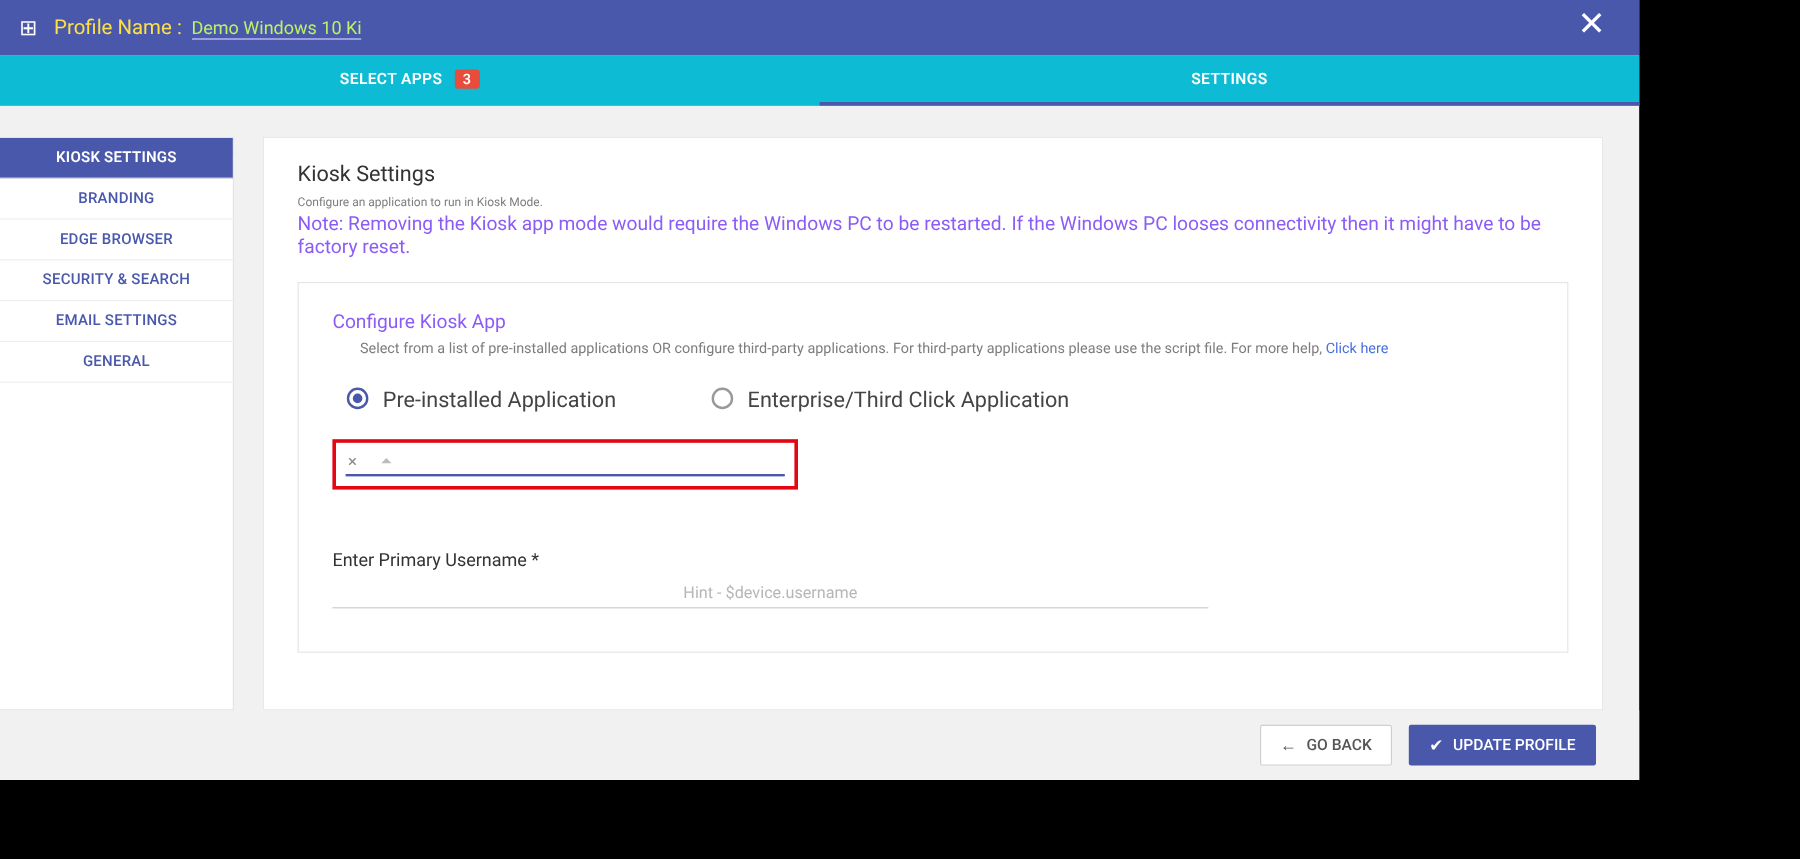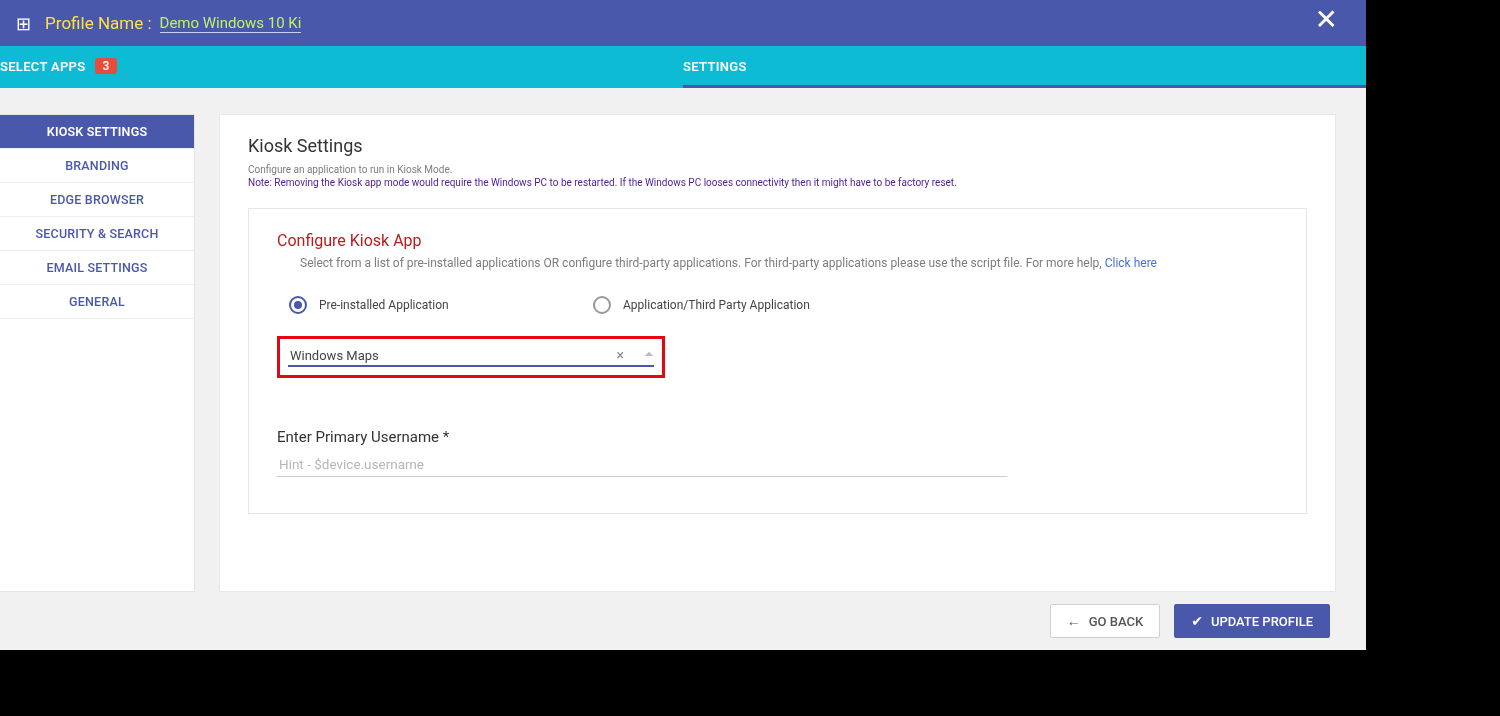--- a/index.html
+++ b/index.html
@@ -21,21 +21,21 @@
     position: absolute; right: 28px; top: 6px; font-size: 28px; color: #fff;
     cursor: pointer; font-weight: 300; line-height: 28px;
   }
 
   
   .tabstrip {
     height: 42px; background: #0dbcd4; display: flex; align-items: stretch; font-size: 13px;
     border-bottom: 2px solid #0dbcd4;
   }
   .tabstrip .tab {
-    flex: 1; display: flex; align-items: center; 
+    flex: 1; display: flex; align-items: center; justify-content: center;
     color: #ffffff; font-weight: 600; letter-spacing: 0.3px; cursor: pointer; position: relative;
   }
   .tabstrip .tab .badge {
     background: #e84c3d; color: #fff; font-size: 12px; border-radius: 3px;
     padding: 1px 7px; margin-left: 10px; font-weight: 600;
   }
   .tabstrip .tab.active::after {
     content: ""; position: absolute; left: 0; right: 0; bottom: -2px; height: 3px;
     background: #4a58ab;
   }
@@ -59,31 +59,31 @@
     width: 0; height: 0; border-top: 11px solid transparent; border-bottom: 11px solid transparent;
     border-right: 11px solid #f1f1f1;
   }
 
   .content {
     flex: 1; margin: 26px 30px 0 24px; background: #fff; padding: 20px 28px 28px 28px;
     border: 1px solid #e8e8e8; overflow: hidden;
   }
   .content h2 { font-size: 18px; font-weight: 400; color: #333; margin-bottom: 6px; }
   .content .sub { font-size: 10px; color: #7d7d7d; line-height: 1.5; }
-  .content .note { font-size: 10px; color: #4c1d95; margin-bottom: 20px; }
+  .content .note { font-size: 16px; color: #8b5cf6; margin-bottom: 20px; }
 
   .panel {
     border: 1px solid #e6e6e6; padding: 22px 28px 36px 28px;
   }
-  .panel h3 { font-size: 16px; font-weight: 400; color: #b91c1c; margin-bottom: 6px; }
+  .panel h3 { font-size: 16px; font-weight: 400; color: #8b5cf6; margin-bottom: 6px; }
   .panel .desc { font-size: 12px; color: #7d7d7d; margin-bottom: 26px; margin-left: 23px; }
   .panel .desc a, .panel .help a { color: #4a6fe0; text-decoration: none; cursor: pointer; }
 
   .radio-row { display: flex; gap: 0; align-items: center; margin-bottom: 22px; padding-left: 12px; }
-  .radio-opt { display: flex; align-items: center; font-size: 12px; color: #444; cursor: pointer; width: 304px; }
+  .radio-opt { display: flex; align-items: flex-start; font-size: 18px; color: #444; cursor: pointer; width: 304px; }
   .radio-opt .circle {
     width: 18px; height: 18px; border: 2px solid #4a58ab; border-radius: 50%;
     margin-right: 12px; display: flex; align-items: center; justify-content: center;
   }
   .radio-opt .circle.unchecked { border-color: #999; }
   .radio-opt .circle .dot { width: 8px; height: 8px; background: #4a58ab; border-radius: 50%; }
 
   .select-highlight {
     border: 3px solid #e30613; width: 388px; padding: 8px 8px;
   }
@@ -96,21 +96,21 @@
   .select-box .tri {
     width: 0; height: 0; border-left: 6px solid transparent; border-top: 6px solid #bbb;
     margin-left: 8px; transform: rotate(-45deg); margin-top: 2px;
   }
 
   .section2 { margin-top: 50px; }
   .section2 h4 { font-size: 15px; font-weight: 400; color: #333; margin-bottom: 6px; }
   .section2 .help { font-size: 12px; color: #7d7d7d; margin-bottom: 28px; }
   .username-input {
     width: 730px; border: none; border-bottom: 1px solid #ccc; font-size: 13.5px;
-    padding: 4px 2px; color: #555; background: transparent; outline: none;
+    padding: 4px 2px; color: #555; background: transparent; outline: none; text-align: center;
   }
   .username-input::placeholder { color: #b6b6b6; }
 
   
   .footer {
     position: absolute; bottom: 0; left: 0; right: 0; height: 58px;
     display: flex; align-items: center; justify-content: flex-end; padding-right: 36px; gap: 14px;
     background: #f1f1f1;
   }
   .btn {
@@ -167,27 +167,26 @@
 
         <div class="radio-row">
           <div class="radio-opt">
             <span class="circle">
                 <span class="dot"></span>
               </span>
             <span>Pre-installed Application</span>
           </div>
           <div class="radio-opt">
             <span class="circle unchecked"></span>
-            <span>Application/Third Party Application</span>
+            <span>Enterprise/Third Click Application</span>
           </div>
         </div>
 
         <div class="select-highlight">
           <div class="select-box">
-            <span class="val">Windows Maps</span>
             <span class="clear">×</span>
             <span class="tri"></span>
           </div>
         </div>
 
         <div class="section2">
           <h4>Enter Primary Username *</h4>
           <input class="username-input" type="text" placeholder="Hint - $device.username" style="">
         </div>
       </div>

